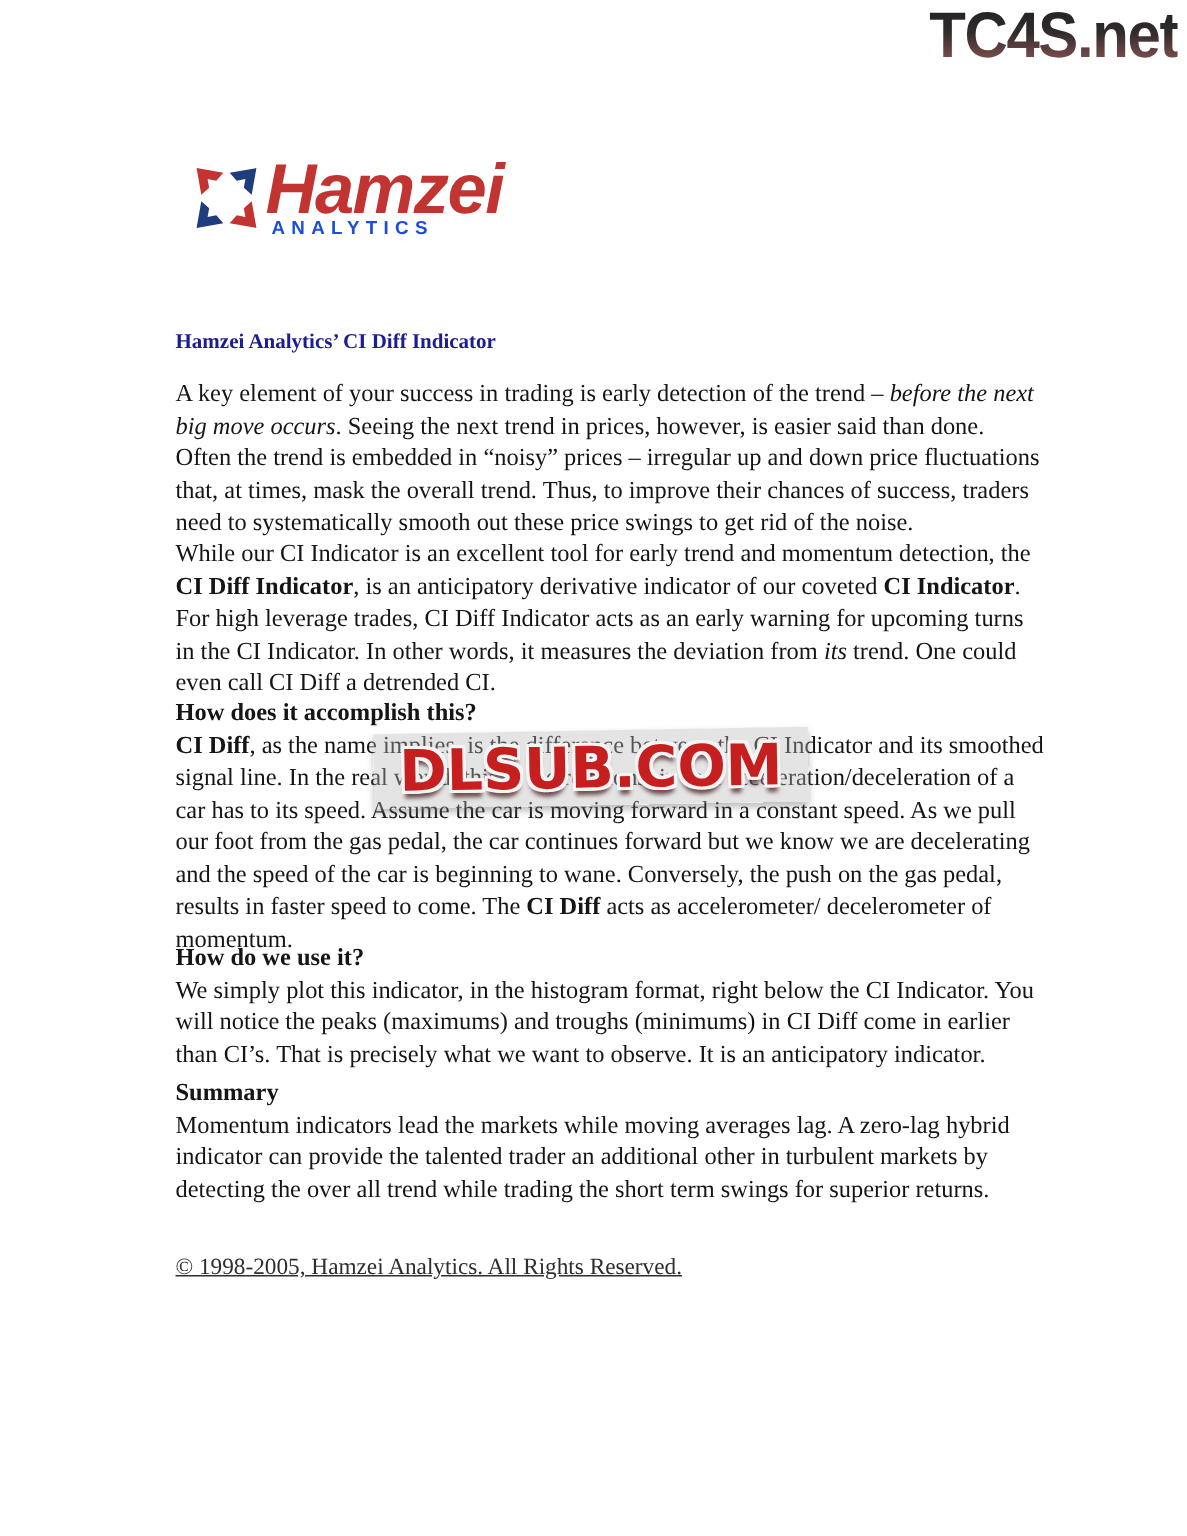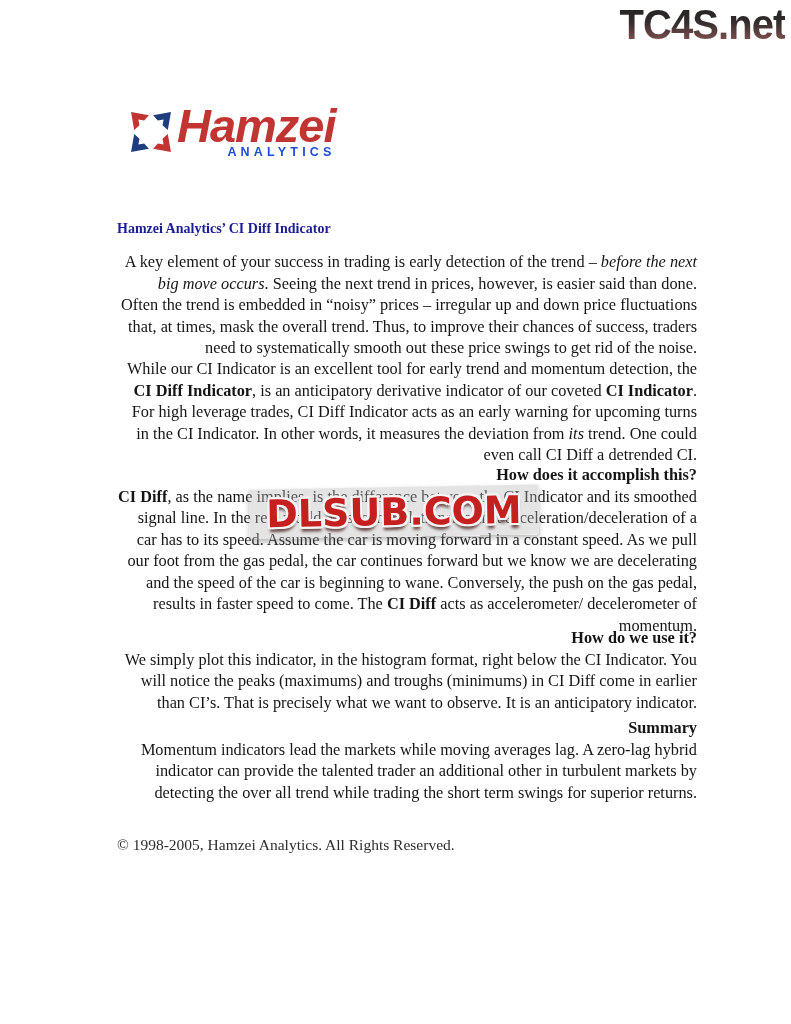--- a/index.html
+++ b/index.html
@@ -2,21 +2,20 @@
 <html><head>
 <meta charset="utf-8">
 <style>
   html, body { margin: 0; padding: 0; background: #ffffff; }
   .page {
     position: relative;
     width: 791px;
     height: 960px;
     background: #ffffff;
     overflow: hidden;
-    text-align: right;
   }
 
   
   .tc4s {
     position: absolute;
     top: 0px;
     right: 6px;
     font-family: "Liberation Sans", sans-serif;
     font-weight: 700;
     font-size: 43px;
@@ -86,20 +85,21 @@
   #s2 { top: 409px; }
   #s3 { top: 499px; }
 
   .copyright {
     position: absolute;
     left: 117px;
     top: 836px;
     font-family: "Liberation Serif", "DejaVu Serif", serif;
     font-size: 15.5px;
     color: #2e2e2e;
+    text-decoration: underline;
   }
 
   
   .watermark {
     position: absolute;
     left: 249px;
     top: 487px;
     width: 290px;
     height: 50px;
     display: flex;

